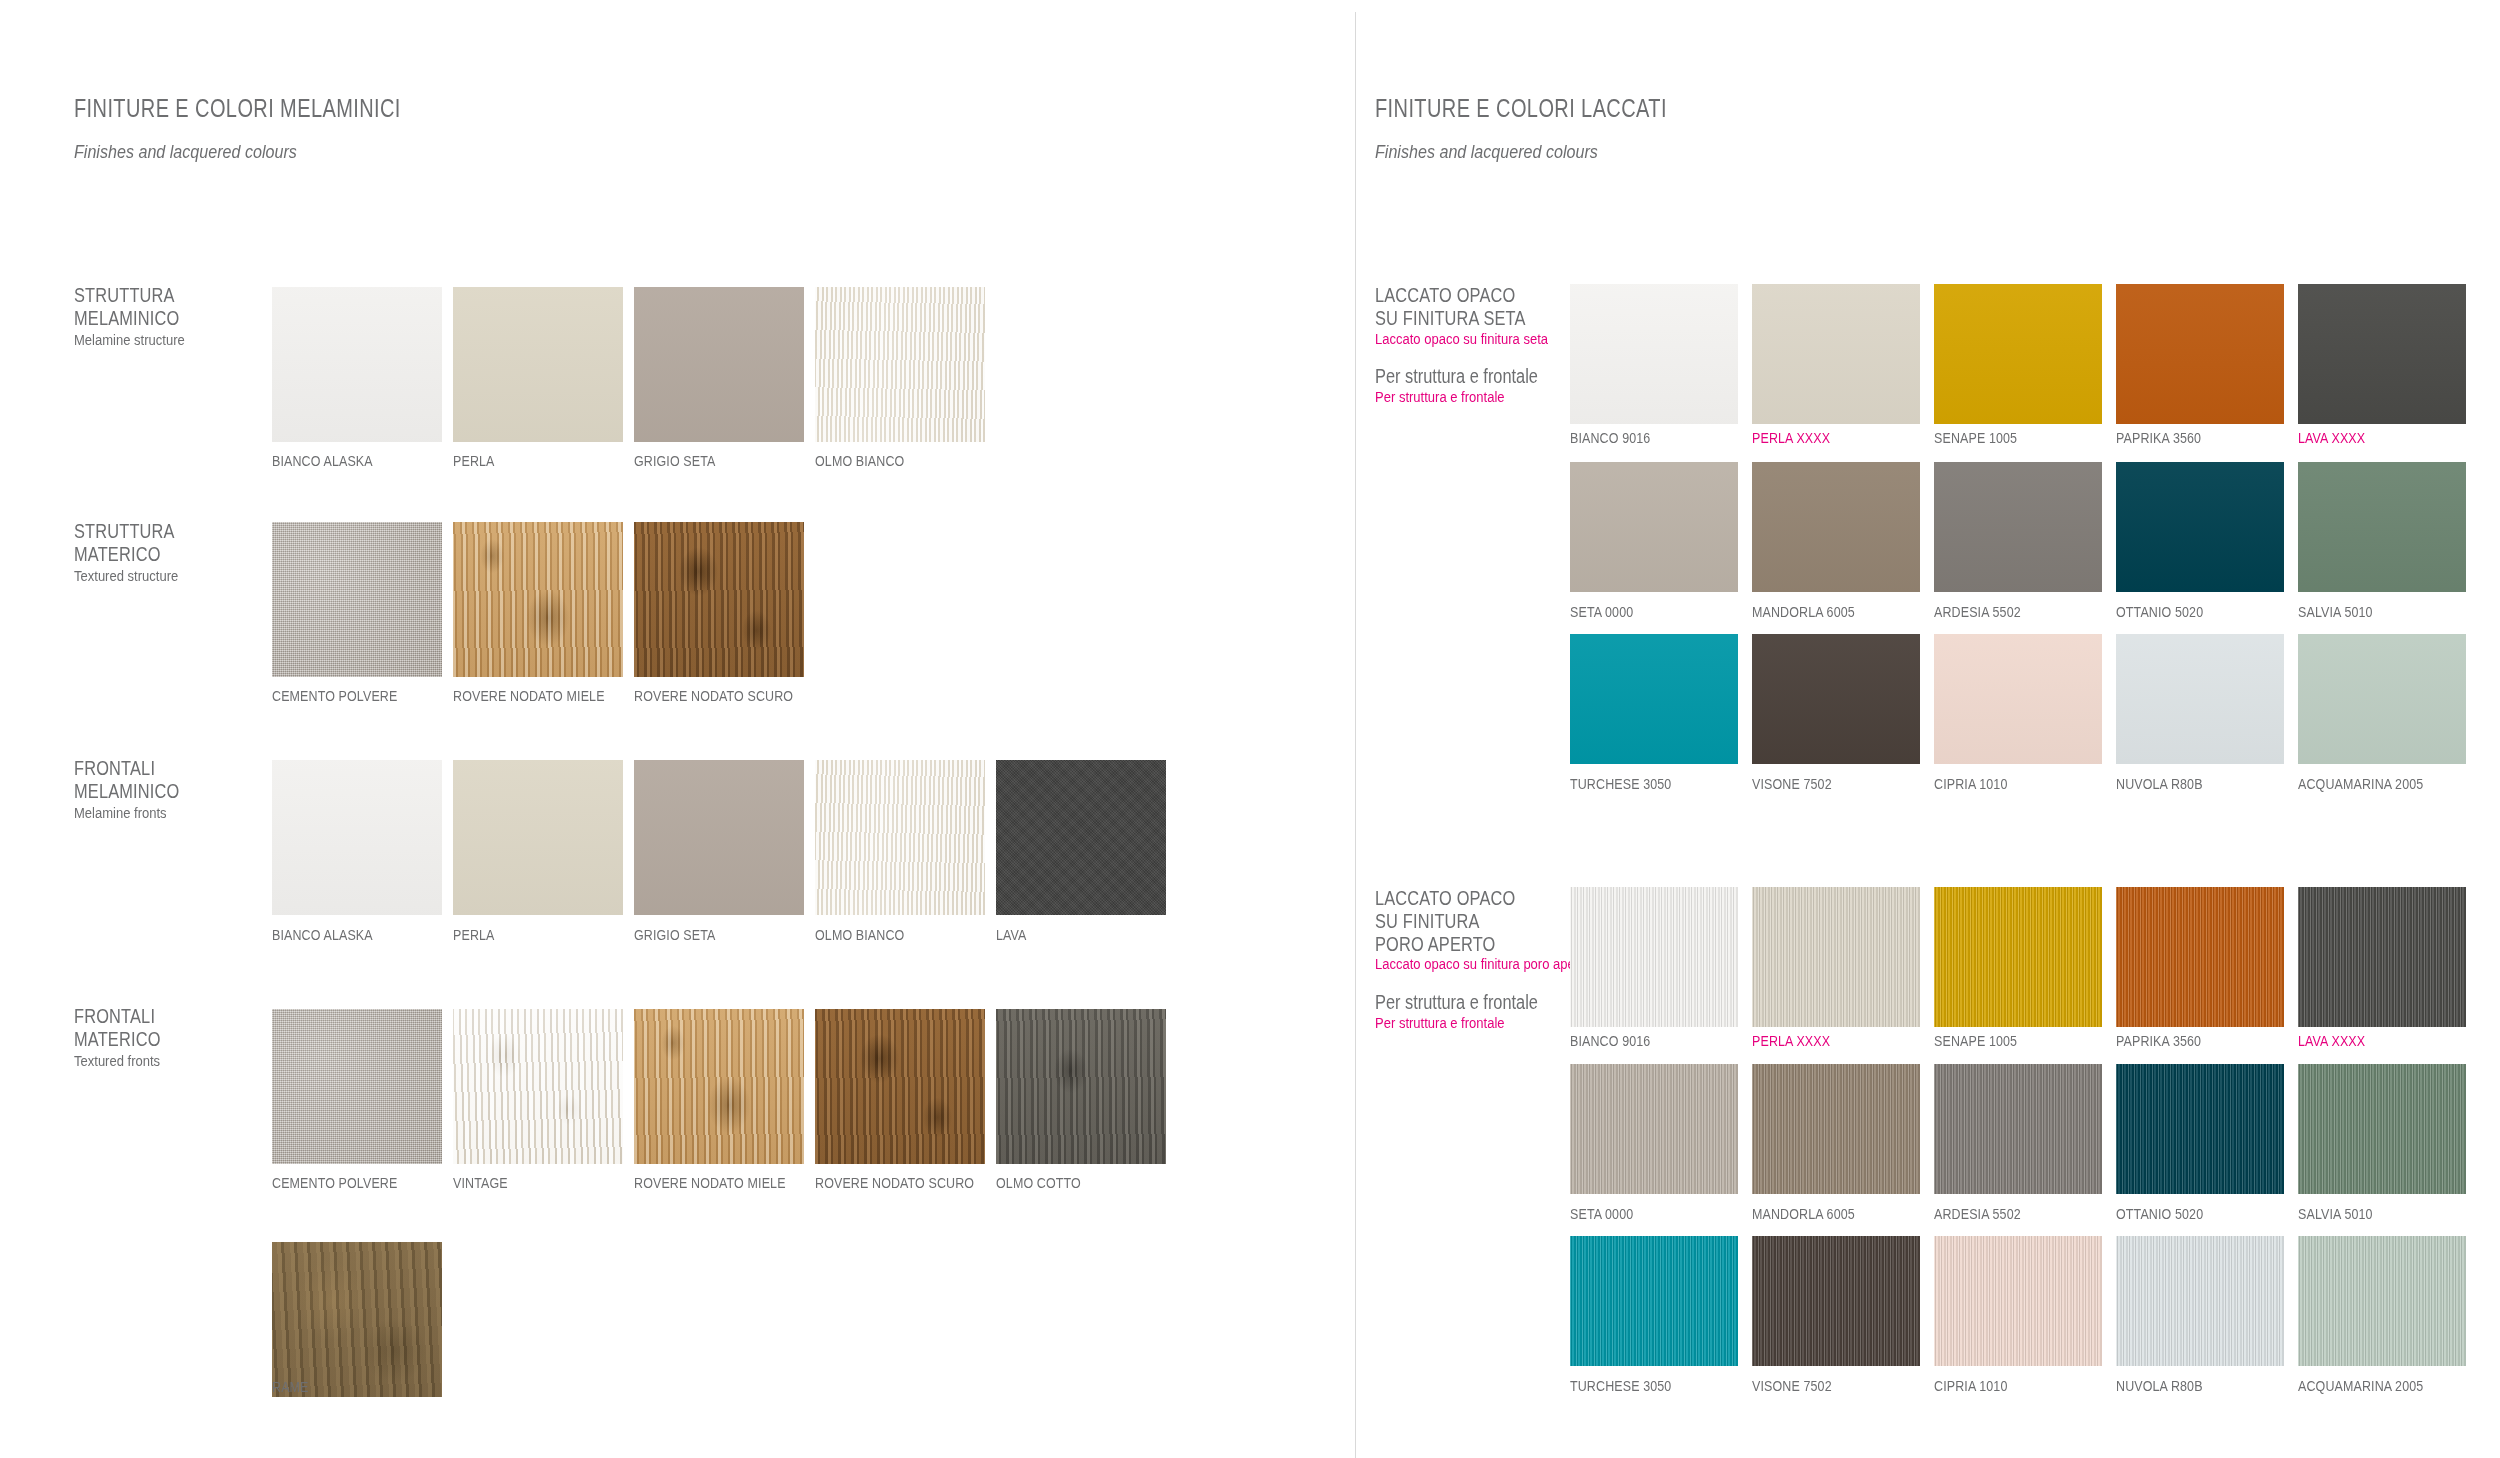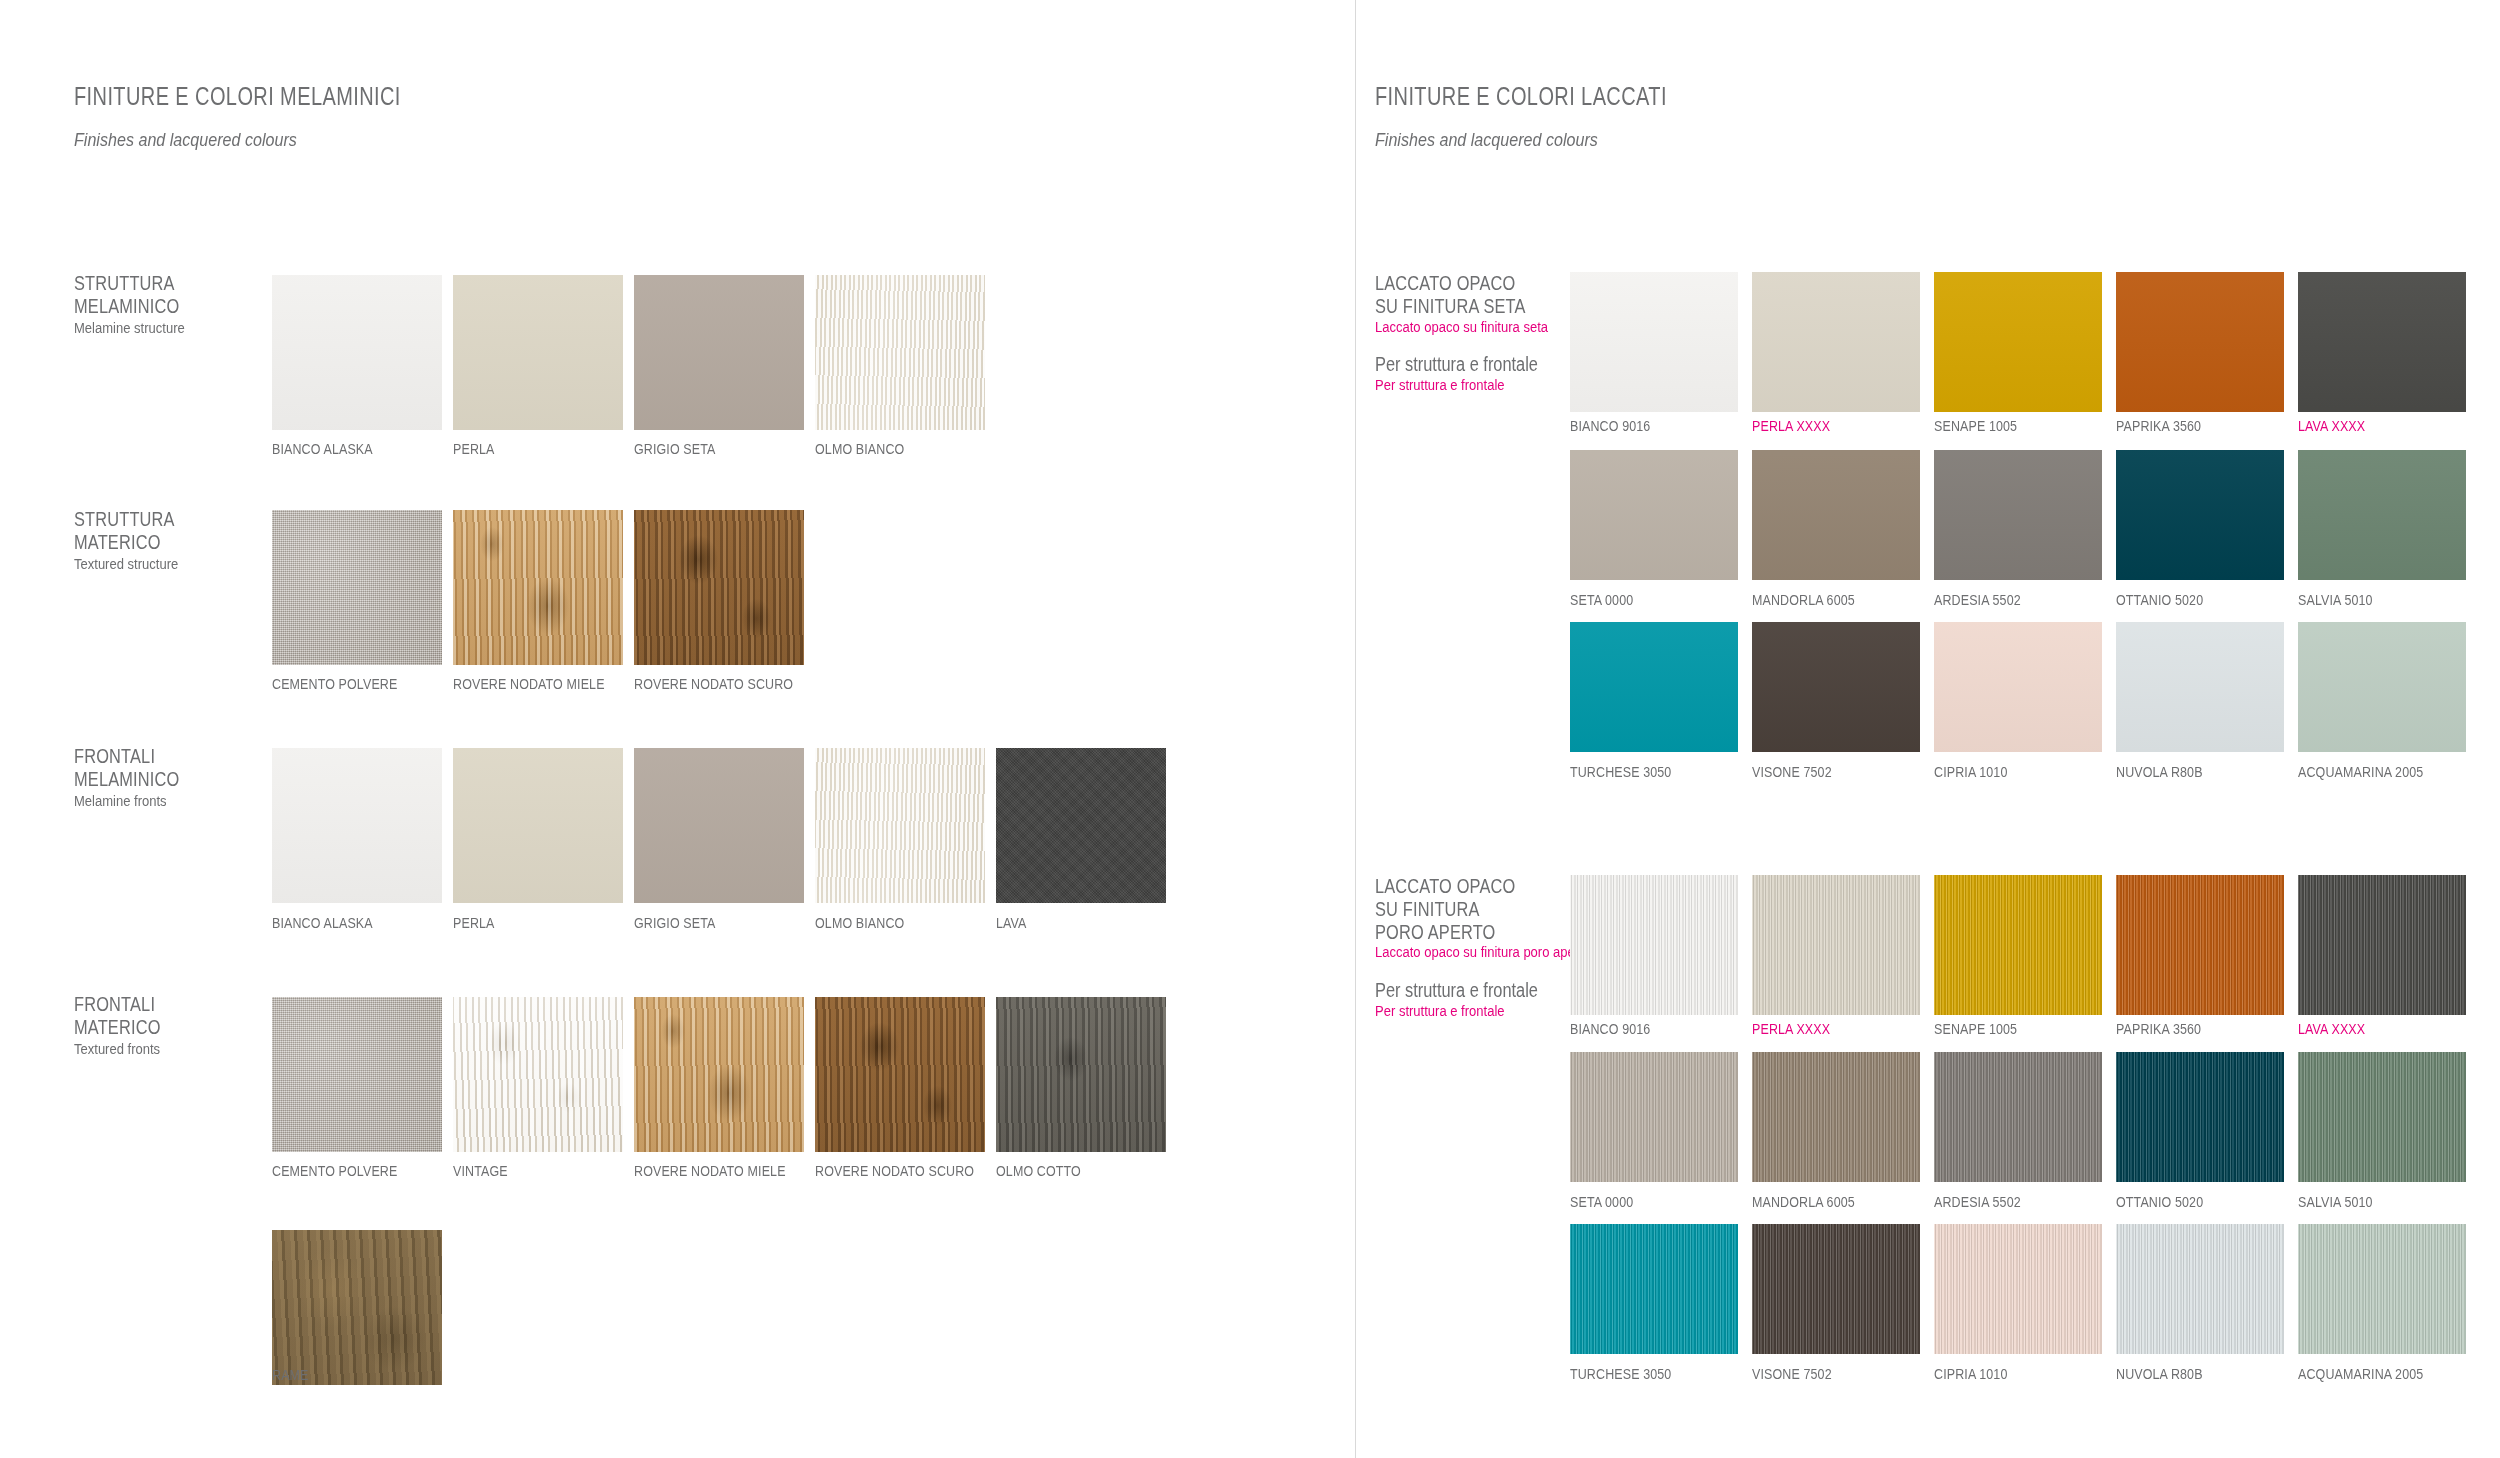--- a/index.html
+++ b/index.html
@@ -4,21 +4,21 @@
 <style>
   html,body{margin:0;padding:0;}
   body{
     width:2500px;height:1458px;background:#ffffff;
     font-family:"Liberation Sans","DejaVu Sans",sans-serif;
     color:#58585a;overflow:hidden;position:relative;
   }
   .page{position:relative;width:2500px;height:1458px;}
 
   
-  .panel{position:absolute;top:0;height:1050px;}
+  .panel{position:absolute;top:12px;height:1050px;}
   .panel-left{left:0;width:1355px;}
   .panel-right{left:1355px;width:1145px;}
   .panel-right:before{
     content:"";position:absolute;left:0;top:0;width:1px;height:1458px;
     background:#d9d9d9;
   }
 
   
   .sect-title{
     position:absolute;font-weight:400;letter-spacing:.02em;

